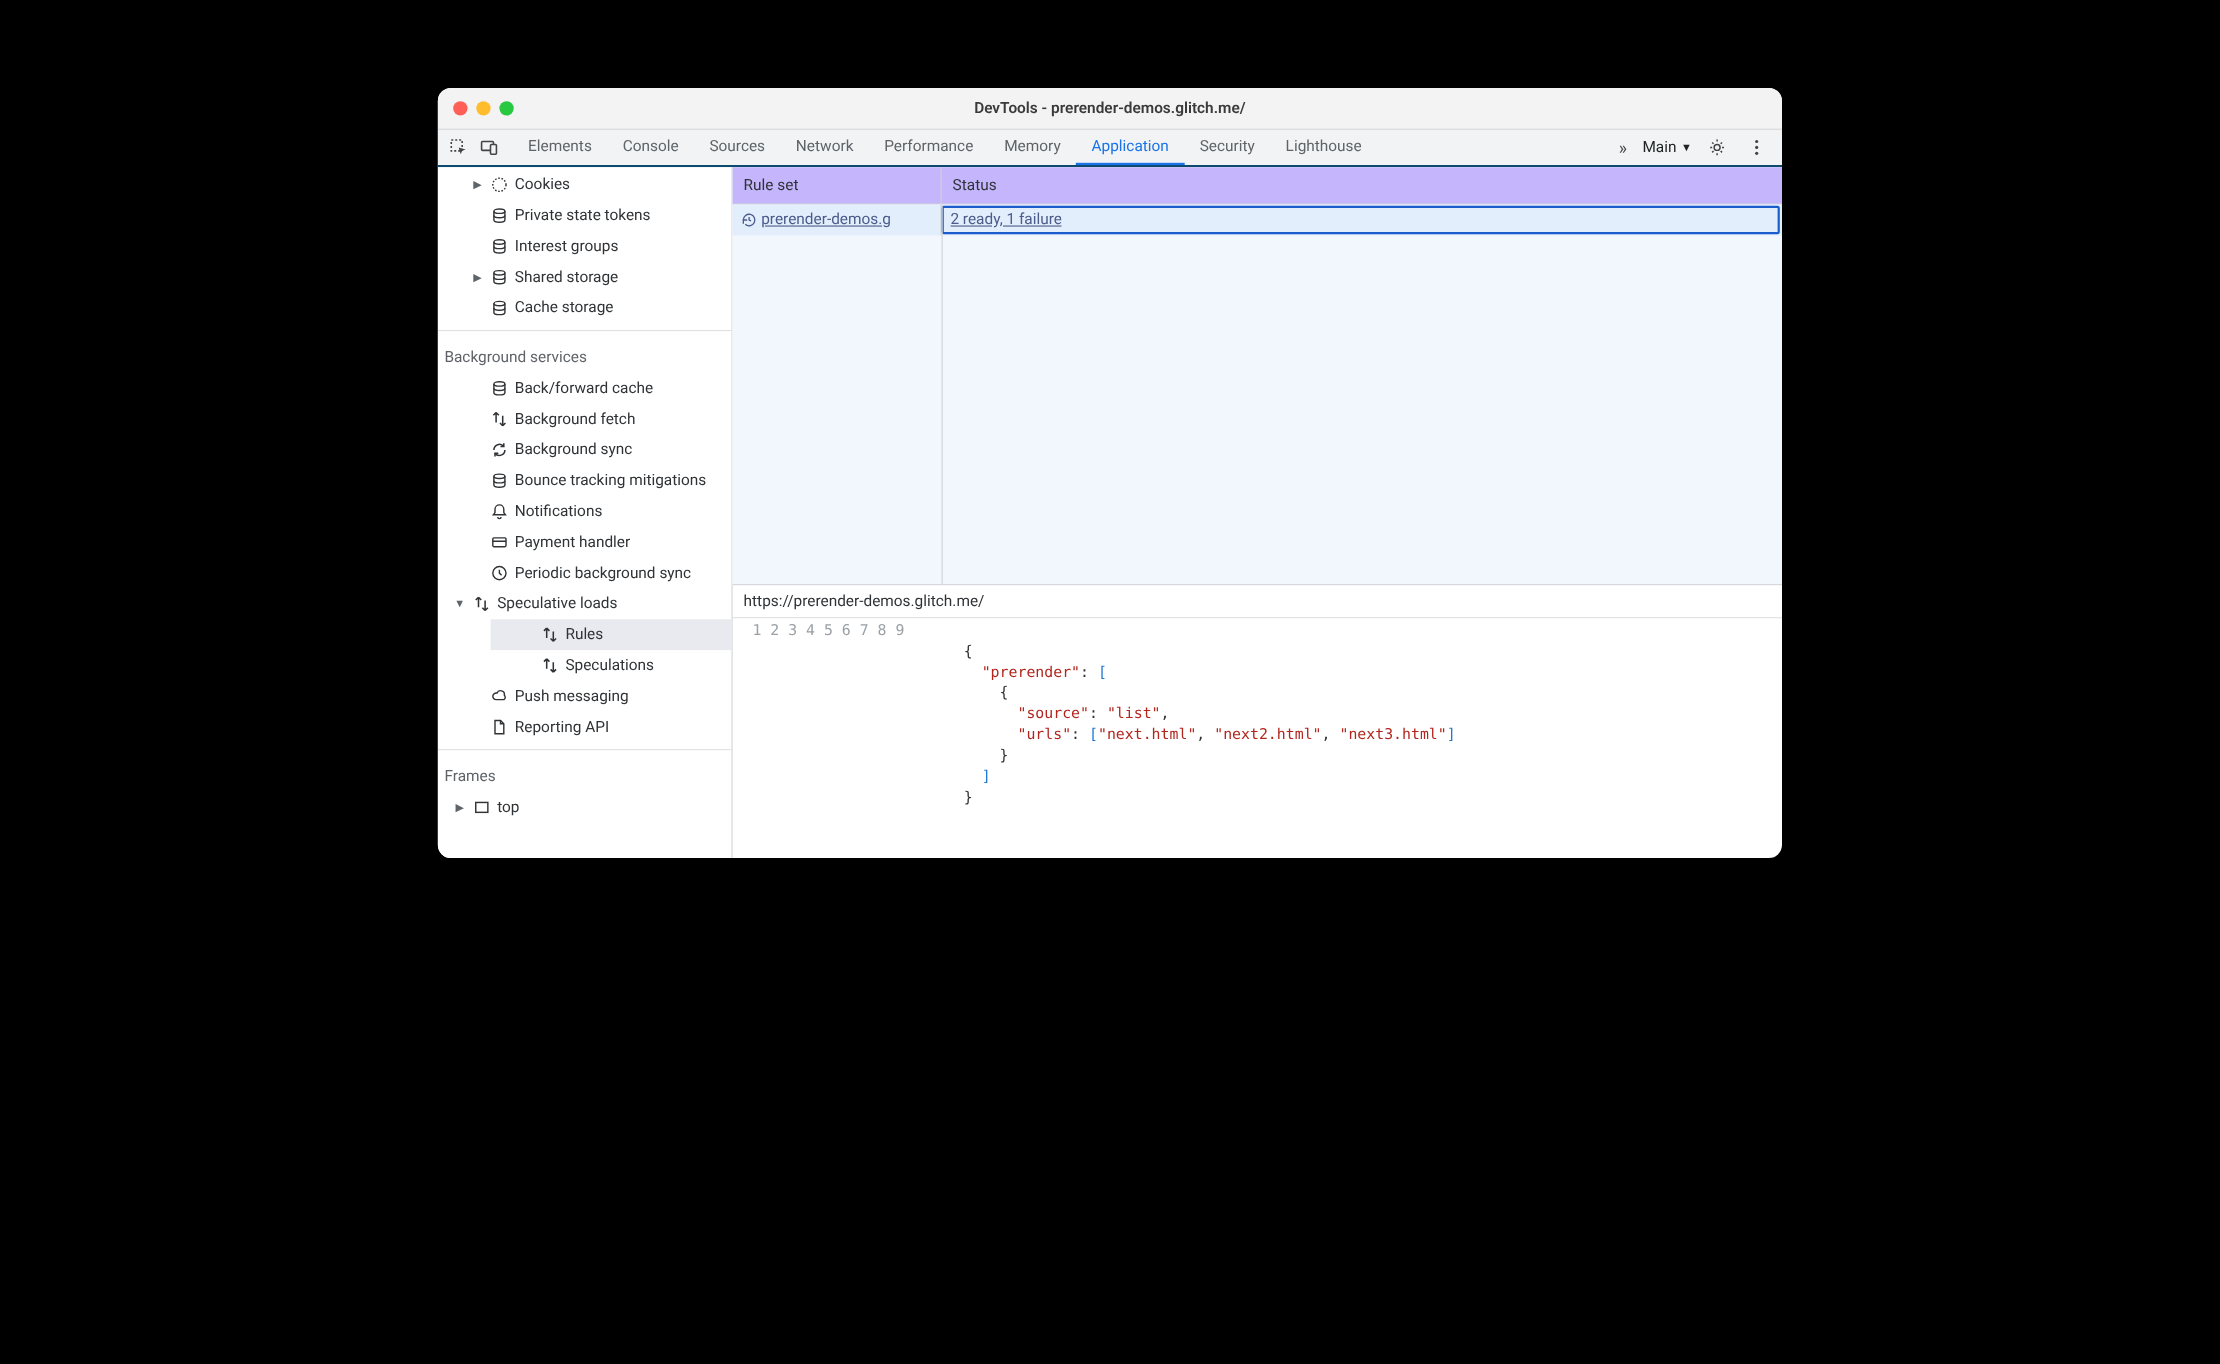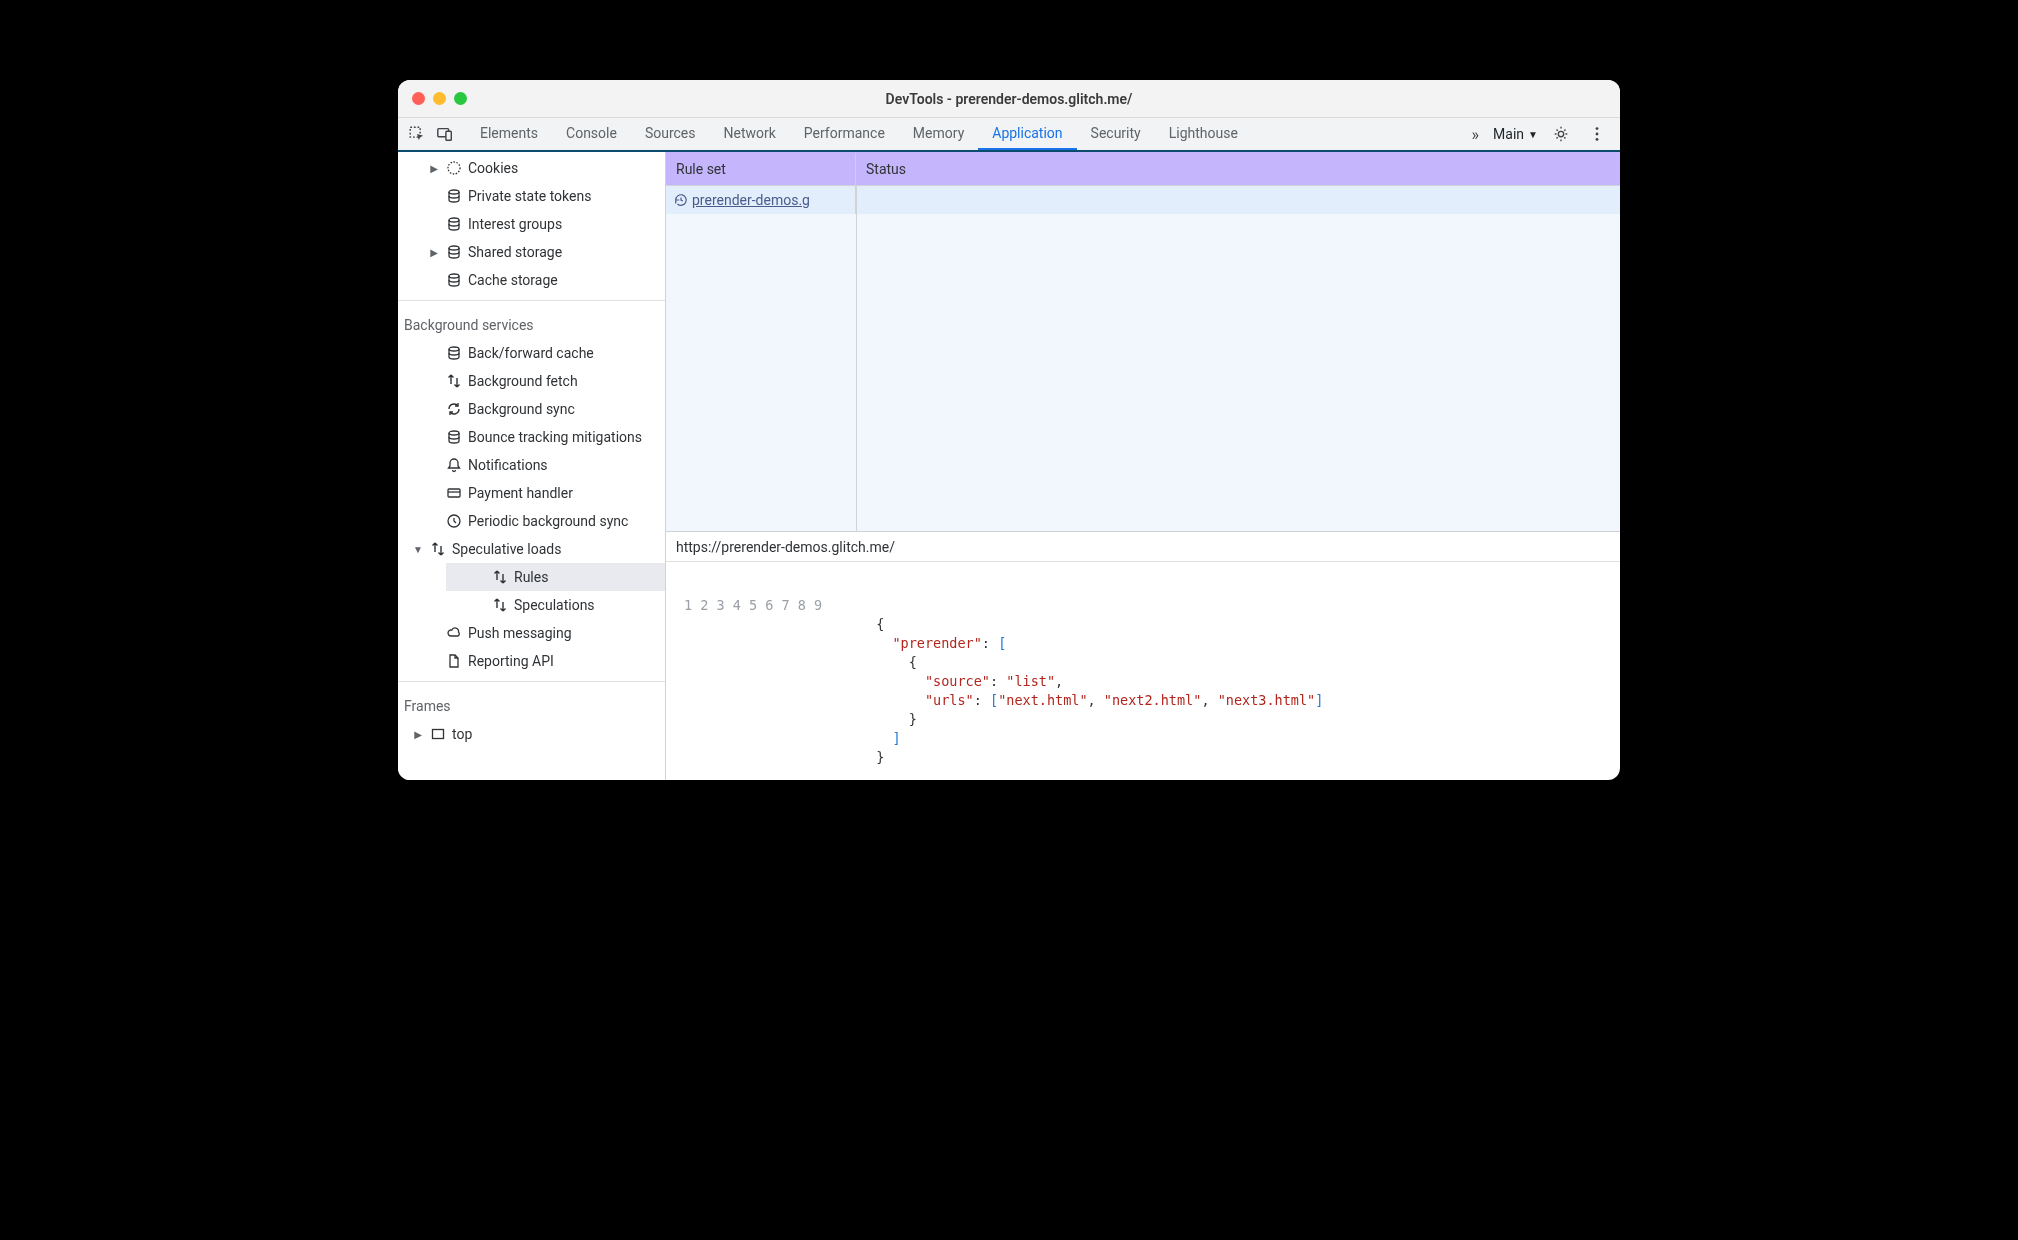--- a/index.html
+++ b/index.html
@@ -241,21 +241,20 @@
     }
     .code {
       flex: 1;
       overflow: auto;
       font-family: "SF Mono", Menlo, Consolas, monospace;
       font-size: 13.5px;
       line-height: 19px;
       display: flex;
       padding: 2px 0;
       color: #303336;
-      margin-top: 32px;
     }
     .gutter {
       color: #9aa0a6;
       text-align: right;
       padding: 0 8px 0 18px;
       user-select: none;
     }
     .code-lines { white-space: pre; }
     .tok-key { color: #b3261e; }
     .tok-str { color: #b3261e; }
@@ -542,20 +541,23 @@
           <div class="table-row">
             <div class="cell1">
               <span>
                 <svg width="14" height="14" viewBox="0 0 16 16" fill="none" stroke="#4b5b8a" stroke-width="1.4">
                     <path d="M2 8a6 6 0 1 1 2 4.5"></path>
                     <path d="M2 12V8h4"></path>
                     <path d="M8 5v3l2 1"></path>
                   </svg>
               </span>
               <span class="linkish">prerender-demos.g</span>
+            </div>
+            <div class="cell2">
+              <span class="linkish">2 ready, 1 failure</span>
             </div>
           </div>
         </div>
       </div>
 
       <div class="detail">
         <div class="detail-header">https://prerender-demos.glitch.me/</div>
         <div class="code">
           <div class="gutter">1
 2

